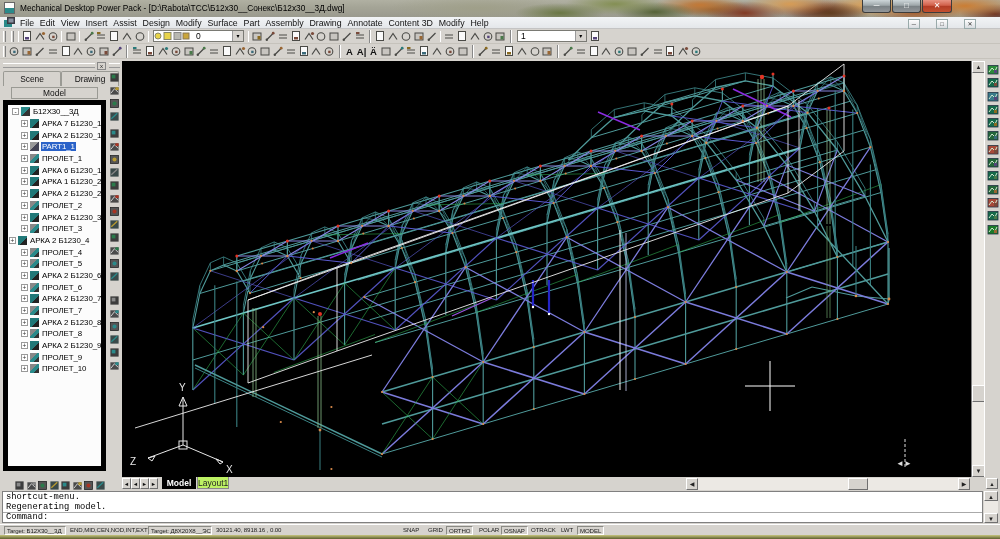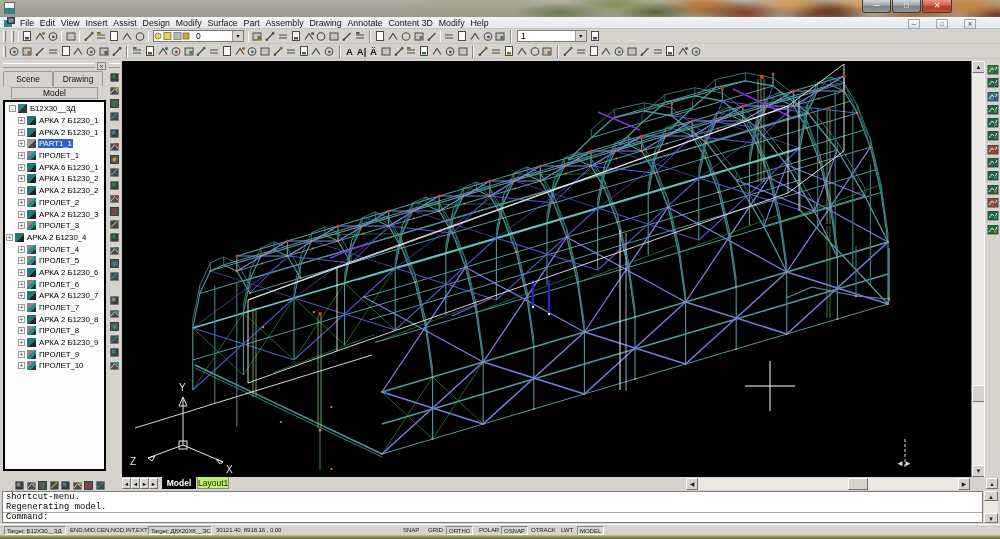--- a/index.html
+++ b/index.html
@@ -42,24 +42,24 @@
 .tsep2 { display:inline-block; width:2px; height:13px; border-left:1px solid #888; border-right:1px solid #fff; margin:0 3px; flex:none; }
 .tbA { display:inline-block; width:12px; font-size:9.5px; font-weight:bold; color:#111; text-align:center; flex:none; }
 .combo { display:inline-flex; align-items:center; width:91px; height:12px; background:#fff; border:1px solid #7a7a74; margin:0 2px; position:relative; flex:none; }
 .combo .ctext { flex:1; padding-left:2px; font-size:8.5px; color:#000; }
 .combo .cbtn { width:11px; height:10px; background:#d6d3ce; border-left:1px solid #999; font-size:6px; text-align:center; line-height:10px; flex:none; }
 .combo.c1 { width:70px; }
 #main { position:absolute; left:0; top:59px; width:1000px; height:418px; background:#d6d3ce; }
 #tpanel { position:absolute; left:2px; top:2px; width:105px; height:415px; }
 #tgrab { position:absolute; left:1px; top:2px; width:92px; height:5px; border-top:1px solid #fff; border-bottom:1px solid #999; }
 #tclose { position:absolute; right:1px; top:1px; width:9px; height:8px; border:1px solid #888; background:#d6d3ce; font-size:6px; line-height:6px; text-align:center; color:#222; }
-#ttabs { position:absolute; left:1px; top:10px; width:100px; height:15px; display:flex; }
+#ttabs { position:absolute; left:1px; top:10px; width:116px; height:15px; display:flex; }
 #ttabs .tab { flex:1; border:1px solid #9a9a94; border-bottom:none; background:#d6d3ce; font-size:8.4px; text-align:center; line-height:14px; color:#111; border-radius:2px 2px 0 0; }
 #mtab { position:absolute; left:9px; top:26px; width:87px; height:12px; border:1px solid #9a9a94; background:#d6d3ce; font-size:8.4px; text-align:center; line-height:11px; color:#111; }
-#ttree { position:absolute; left:1px; top:39px; width:103px; height:371px; background:#fcfcfc; border:2px solid #000000; overflow:hidden; padding-top:1px; }
+#ttree { position:absolute; left:1px; top:39px; width:103px; height:371px; background:#fcfcfc; border:5px solid #000000; overflow:hidden; padding-top:1px; }
 .ti { height:11.7px; white-space:nowrap; display:flex; align-items:center; }
 .pm { display:inline-block; width:7px; height:7px; border:1px solid #999; background:#fff; font-size:6.5px; line-height:5px; text-align:center; color:#333; margin-right:2px; flex:none; }
 .tico { display:inline-block; width:9px; height:9px; margin-right:2px; flex:none; }
 .ic-root { background:linear-gradient(135deg,#2a8a8a 0 50%,#333 50% 100%); }
 .ic-arka { background:linear-gradient(135deg,#207878 0 60%,#222 60% 100%); }
 .ic-prol { background:linear-gradient(135deg,#888 0 40%,#2a8a8a 40% 70%,#333 70% 100%); }
 .ic-part { background:linear-gradient(135deg,#999 0 50%,#445 50% 100%); }
 .tlab { font-size:7.9px; letter-spacing:-0.1px; color:#000; padding:0 1px; }
 .tlab.sel { background:#2a62c8; color:#fff; }
 #vtool { position:absolute; left:107px; top:2px; width:15px; height:416px; }
@@ -92,20 +92,21 @@
 #status { position:absolute; left:0; top:524px; width:1000px; height:11px; background:#d6d3ce; border-top:1px solid #fff; font-size:6.1px; letter-spacing:-0.1px; color:#222; }
 .sfield { position:absolute; top:1px; height:9px; border:1px solid; border-color:#8a8a84 #fff #fff #8a8a84; line-height:7.5px; padding:0 2px; white-space:nowrap; overflow:hidden; }
 .sbtn2 { position:absolute; top:1px; height:9px; line-height:7.5px; padding:0 2px; white-space:nowrap; }
 .sbtn2.on { border:1px solid; border-color:#8a8a84 #fff #fff #8a8a84; }
 #bstrip { position:absolute; left:0; top:535px; width:1000px; height:4px; background:linear-gradient(to bottom,#c6c67e,#5e5e30); }
 </style></head>
 <body>
 <div id="app">
   <div id="title">
     <div class="ticon"></div>
+    <div class="ttext">Mechanical Desktop Power Pack - [D:\Rabota\TCC\Б12x30__Сонекс\Б12x30__3Д.dwg]</div>
     <div class="wbtns">
         <div class="wb">─</div>
         <div class="wb">□</div>
         <div class="wb close">✕</div>
       </div>
   </div>
   <div id="menu">
     <svg class="mico" viewBox="0 0 13 11">
         <rect x="1" y="3" width="8" height="7" fill="#2a8a8a"></rect>
         <rect x="4" y="0" width="8" height="7" fill="#3a3a44"></rect>

